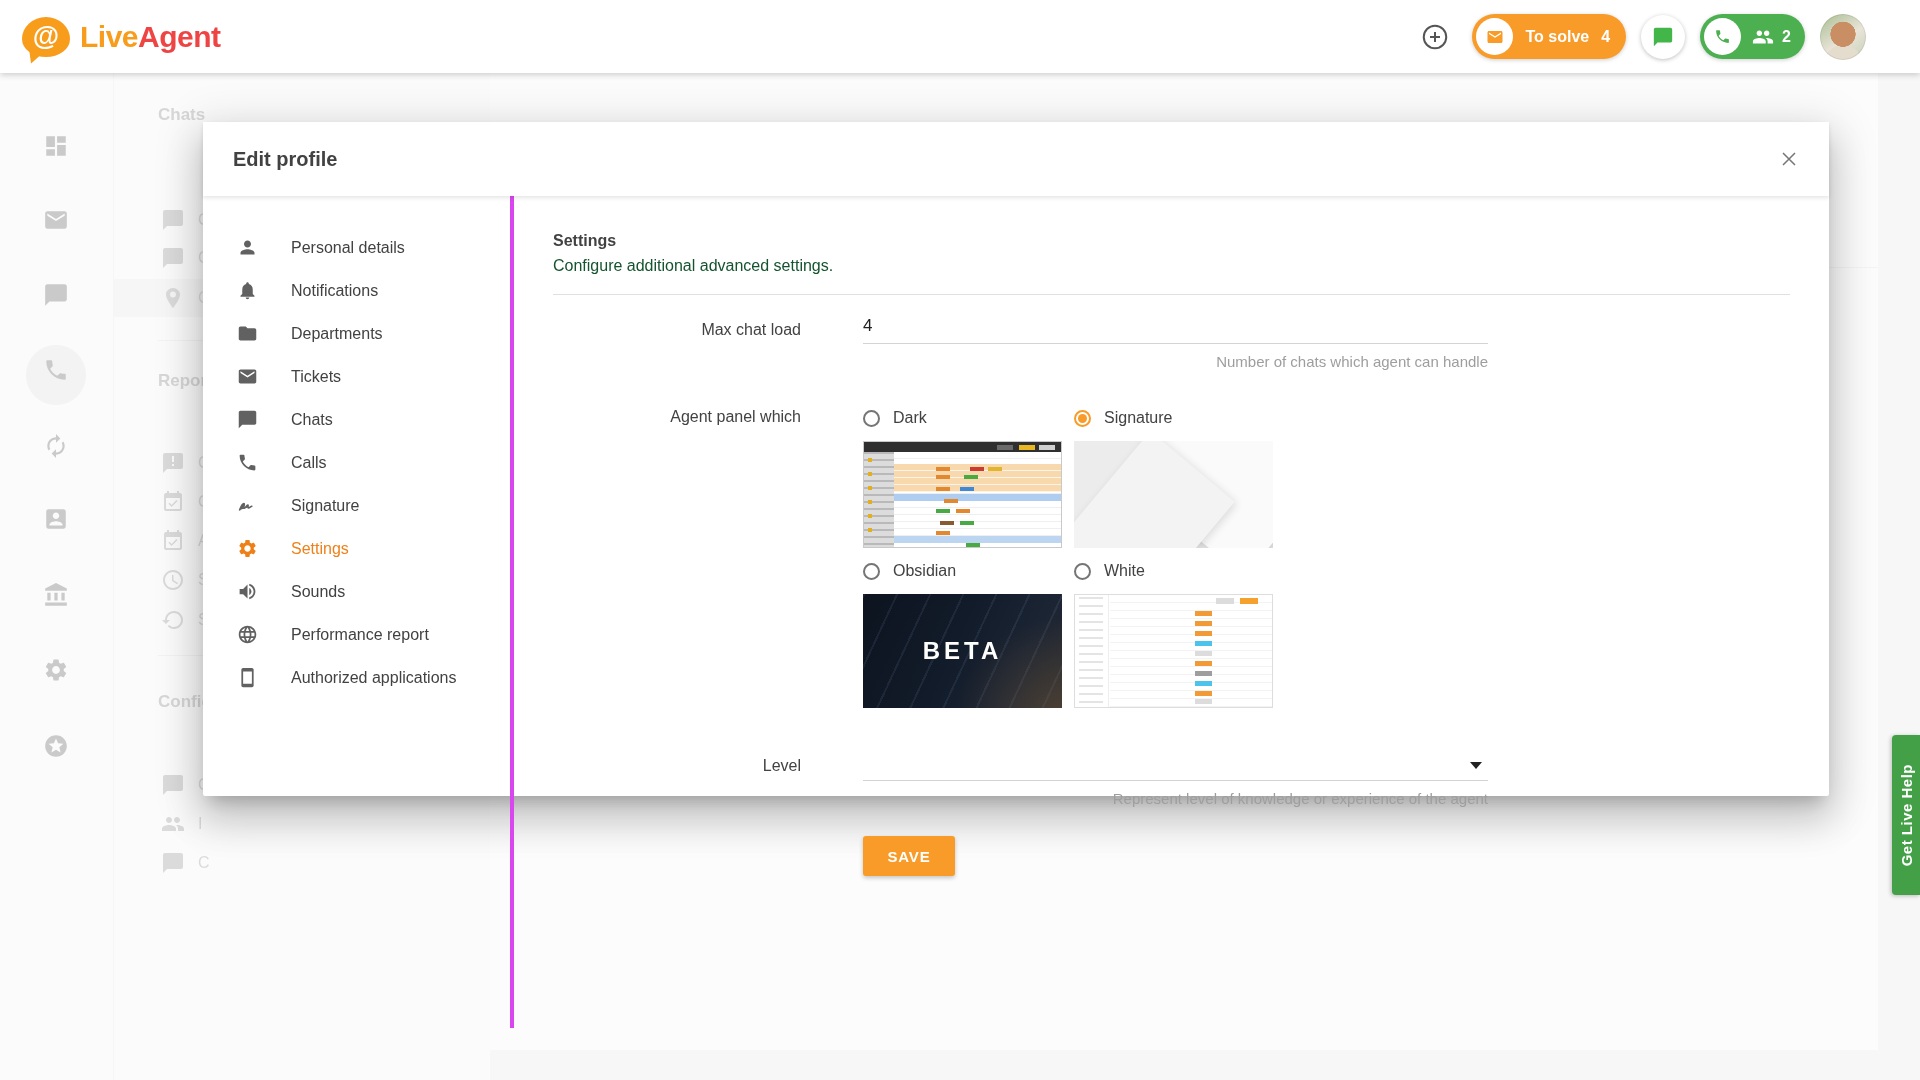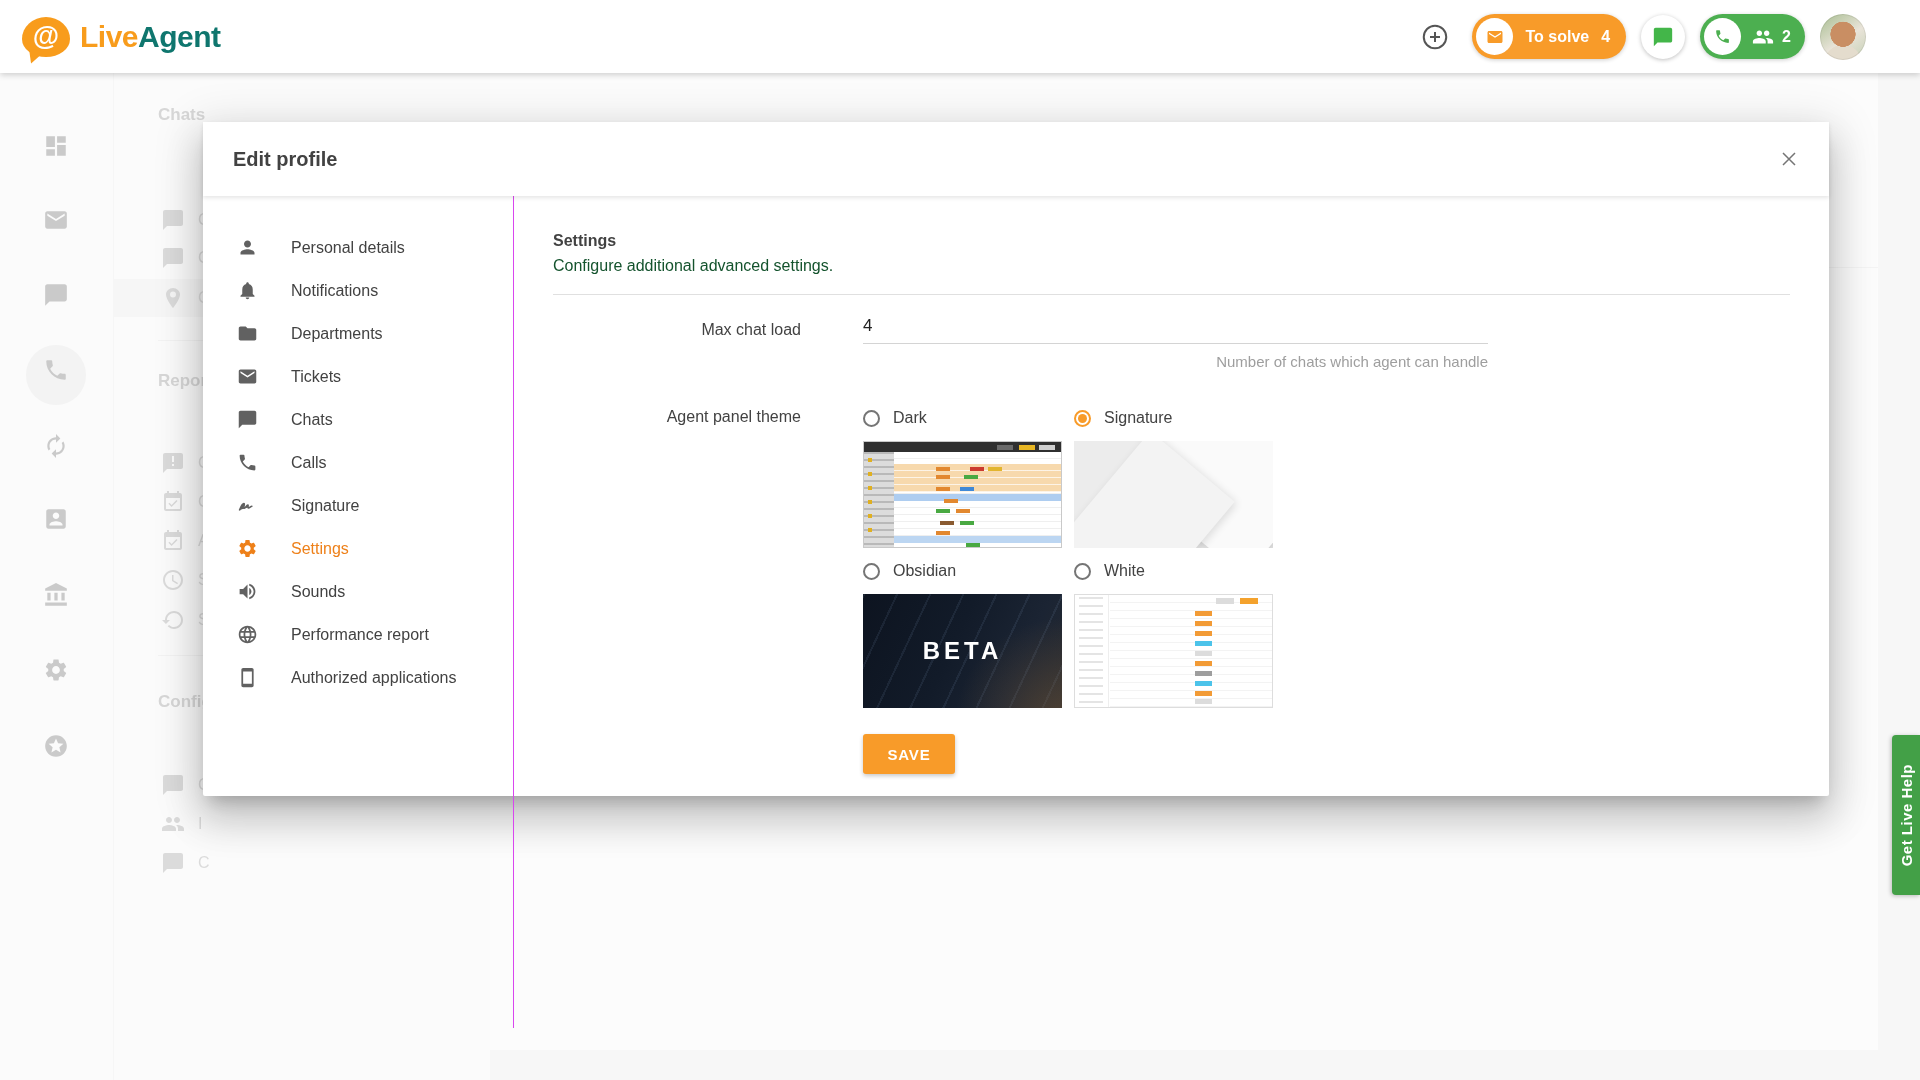--- a/index.html
+++ b/index.html
@@ -11,21 +11,21 @@
   .topbar { position:absolute; top:0; left:0; right:0; height:73px; background:#fff;
     box-shadow:0 2px 6px rgba(0,0,0,0.18); z-index:50; display:flex; align-items:center; }
   .brand { display:flex; align-items:center; margin-left:22px; }
   .brand-bubble { position:relative; width:48px; height:40px; background:#F89C1C;
     border-radius:50% 50% 50% 50%/55% 55% 45% 45%; display:flex; align-items:center; justify-content:center; }
   .brand-bubble::after { content:""; position:absolute; left:6px; bottom:-7px; width:0; height:0;
     border-left:4px solid transparent; border-right:12px solid transparent; border-top:14px solid #F89C1C;
     transform:rotate(8deg); }
   .brand-at { color:#fff; font-size:27px; font-weight:bold; line-height:1; }
   .brand-text { margin-left:10px; font-size:30px; font-weight:bold; letter-spacing:-0.5px; }
-  .brand-live { color:#F89C1C; } .brand-agent { color:#0f766e; }
+  .brand-live { color:#F89C1C; } .brand-agent { color:#ef4444; }
   .top-right { position:absolute; right:54px; top:0; height:73px; display:flex; align-items:center; gap:15px; }
   .circle-btn { width:44px; height:44px; border-radius:50%; background:#fff; display:flex;
     align-items:center; justify-content:center; cursor:pointer; }
   .circle-btn.shadowed { box-shadow:0 1px 4px rgba(0,0,0,0.25); }
   .pill { height:45px; border-radius:23px; display:flex; align-items:center; color:#fff;
     font-weight:bold; font-size:16px; cursor:pointer; box-shadow:0 1px 4px rgba(0,0,0,0.2); }
   .pill .pill-circle { width:37px; height:37px; background:#fff; border-radius:50%;
     display:flex; align-items:center; justify-content:center; margin-left:4px; }
   .pill-orange { background:#F89B29; }
   .pill-green { background:#4CAF50; }
@@ -65,21 +65,21 @@
   .modal { position:absolute; left:203px; top:122px; width:1626px; height:674px; background:#fff;
     z-index:60; border-radius:2px;
     box-shadow:0 11px 15px -7px rgba(0,0,0,0.2), 0 24px 38px 3px rgba(0,0,0,0.14), 0 9px 46px 8px rgba(0,0,0,0.12); }
   .modal-header { position:relative; height:74px; display:flex; align-items:center;
     padding-left:30px; box-shadow:0 2px 4px rgba(0,0,0,0.1); z-index:2; background:#fff; }
   .modal-title { font-size:20px; font-weight:bold; color:#424242; }
   .modal-close { position:absolute; right:20px; top:17px; width:40px; height:40px; border:none;
     background:transparent; cursor:pointer; display:flex; align-items:center; justify-content:center; }
   .modal-close svg { width:18px; height:18px; stroke:#757575; stroke-width:2; }
   .modal-body { display:flex; height:832px; }
-  .mnav { width:311px; border-right:1px solid #d946ef; padding-top:30px; flex:none; }
+  .mnav { width:311px; border-right:4px solid #d946ef; padding-top:30px; flex:none; }
   .mnav-item { height:43px; display:flex; align-items:center; padding-left:33px; gap:33px;
     cursor:pointer; color:#424242; }
   .mnav-ic { width:22px; height:22px; color:#616161; display:flex; align-items:center; justify-content:center; }
   .mnav-ic svg { width:21px; height:21px; fill:currentColor; }
   .mnav-label { font-size:16px; }
   .mnav-item.active { color:#EE8019; }
   .mnav-item.active .mnav-ic { color:#EE8019; }
 
   .mcontent { flex:1; padding:36px 39px 0 39px; overflow:hidden; }
   .mc-title { font-size:16px; font-weight:bold; color:#424242; margin-bottom:7px; }
@@ -469,21 +469,21 @@
         <div class="frow row-mcl">
           <div class="flabel">Max chat load</div>
           <div class="ffield">
             <div class="finput">4</div>
             <div class="fhelper">Number of chats which agent can handle</div>
           </div>
         </div>
 
 
         <div class="frow row-theme">
-          <div class="flabel">Agent panel theme</div>
+          <div class="flabel">Agent panel which</div>
           <div class="ffield" style="width:625px">
             <div class="theme-grid">
               <div class="radio-row">
                 <span class="radio"></span>
                 <span class="radio-label">Dark</span>
               </div>
               <div class="radio-row">
                 <span class="radio checked"></span>
                 <span class="radio-label">Signature</span>
               </div>
@@ -515,20 +515,30 @@
               <div class="thumb thumb-h2 thumb-white">
                 <div class="tw-side"></div>
                   <div class="tw-main"></div>
                   <span class="tw-topchip"></span>
                   <span class="tw-chips"></span>
               </div>
             </div>
           </div>
         </div>
 
+        <div class="frow row-level">
+          <div class="flabel">Level</div>
+          <div class="ffield">
+            <div class="fselect">
+              <span></span>
+              <span class="dd-arrow"></span>
+            </div>
+            <div class="fhelper">Represent level of knowledge or experience of the agent</div>
+          </div>
+        </div>
 
         <button class="save-btn">SAVE</button>
       </div>
     </div>
   </div>
 
   <div class="live-help">
     <span>Get Live Help</span>
   </div>
 

